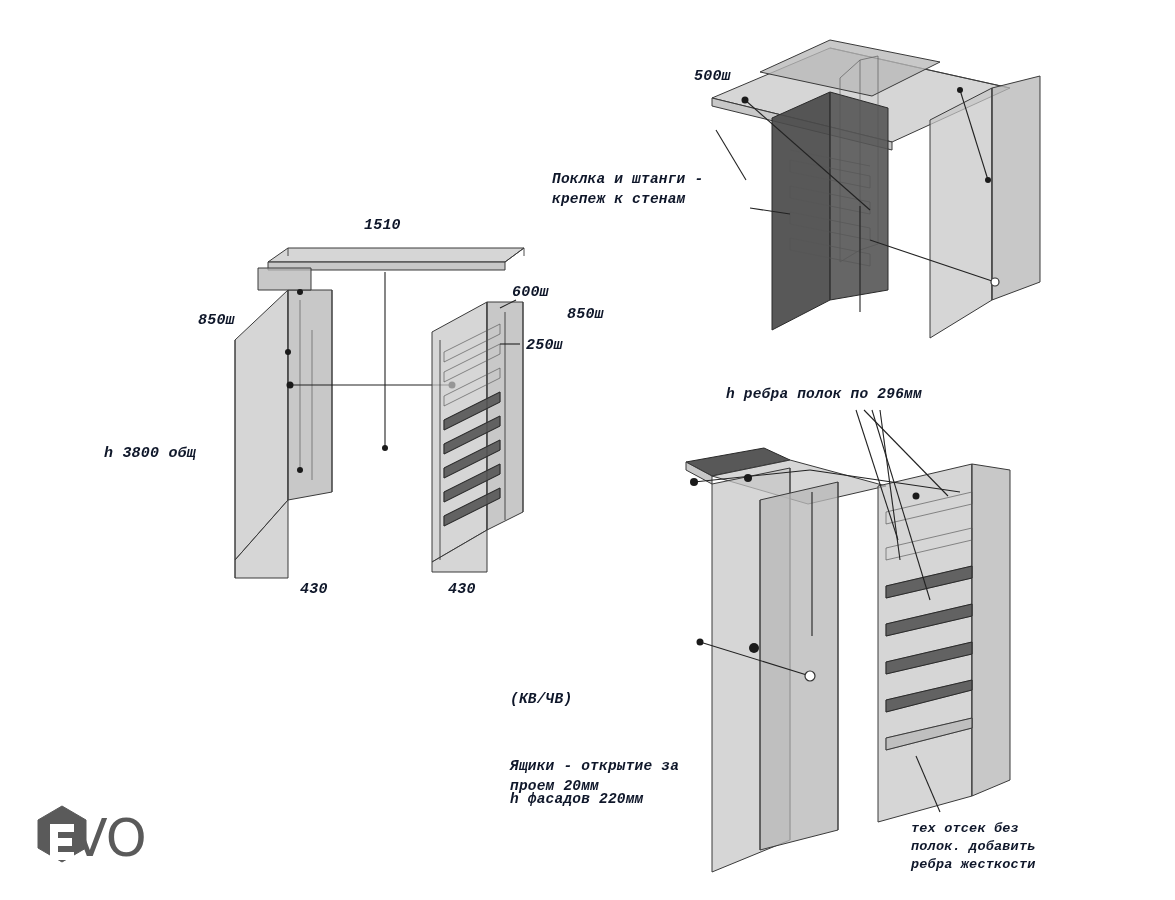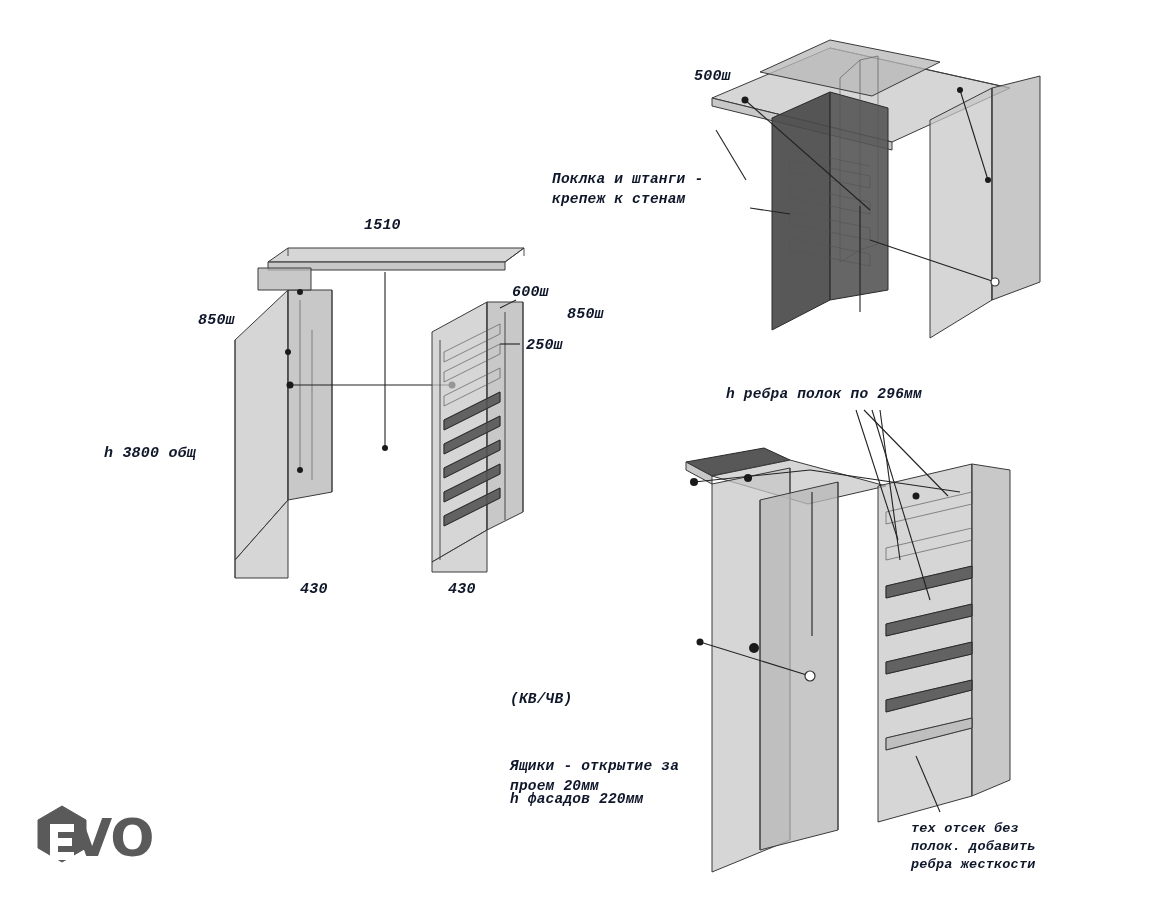--- a/index.html
+++ b/index.html
@@ -37,21 +37,21 @@
     font-size: 14.5px;
   }
   .note-sm {
     font-size: 13.5px;
   }
   .logo-text {
     position: absolute;
     left: 72px;
     top: 808px;
     font-family: "DejaVu Sans", sans-serif;
-    font-weight: bold;
+    font-weight: normal;
     font-size: 52px;
     color: #5a5a5a;
     letter-spacing: -1px;
   }
 </style>
 </head>
 <body>
 
 <svg id="canvas" viewBox="0 0 1175 900" xmlns="http://www.w3.org/2000/svg">
 

